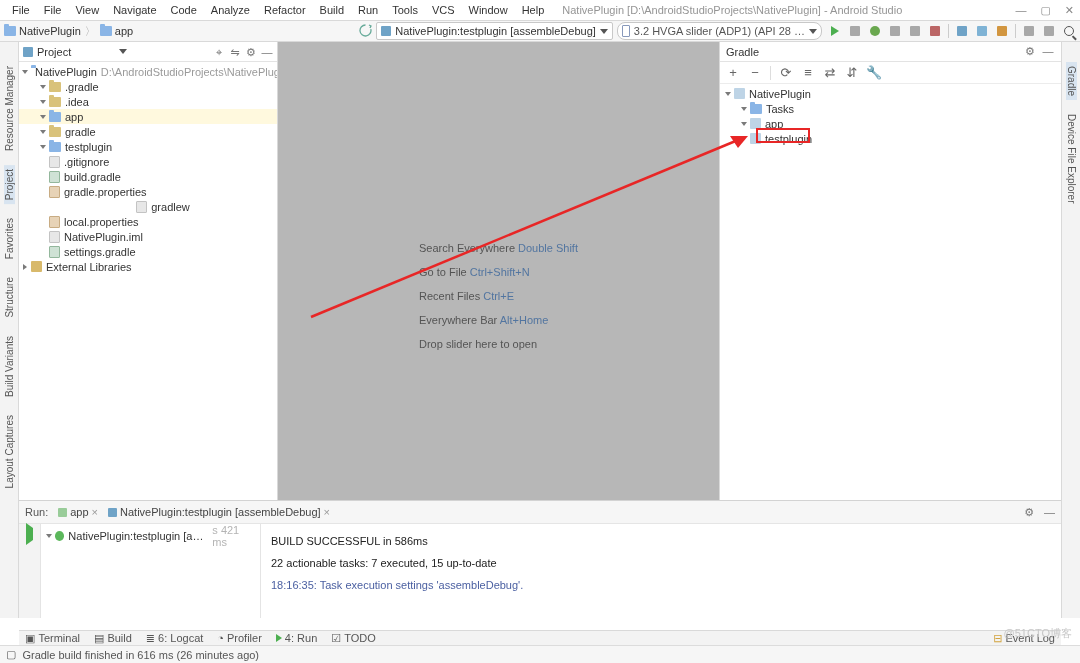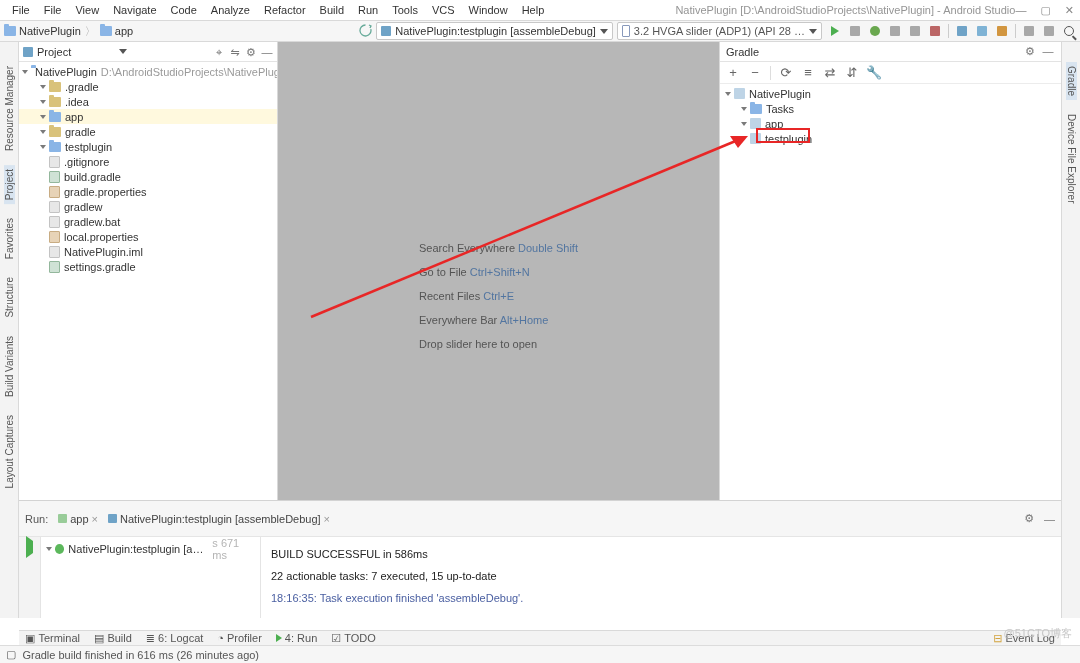--- a/index.html
+++ b/index.html
@@ -2,34 +2,34 @@
 <html><head>
 <meta charset="utf-8">
 <style>
 * { margin: 0; padding: 0; box-sizing: border-box; font-family: "Segoe UI", Arial, sans-serif; font-size: 11px; }
 body { background: #fff; width: 1080px; height: 663px; position: relative; overflow: hidden; color: #333; }
 
 
 .titlebar { height: 20px; display: flex; align-items: center; padding: 0 6px; background: #fff; }
 .menu { display: flex; gap: 2px; }
 .menu span { padding: 2px 6px; cursor: pointer; }
-.titlepath { margin-left: 12px; color: #959595; flex: 1; text-align: right; }
+.titlepath { margin-left: 12px; color: #959595; flex: 1; }
 .winctrls { display: flex; gap: 14px; color: #888; }
 .winctrls span { cursor: pointer; }
 
 
 .row2 { height: 22px; display: flex; align-items: center; border-top: 1px solid #d9d9d9; border-bottom: 1px solid #d9d9d9; background: #f6f6f6; padding: 0 4px; }
 .nav { display: flex; align-items: center; gap: 4px; flex: 1; }
 .nav .seg { display: flex; align-items: center; gap: 3px; color: #333; }
 .nav .sep { color: #aaa; }
 .icon-folder { width: 12px; height: 10px; background: #8ab5e6; border-radius: 1px; display: inline-block; position: relative; }
 .icon-folder::before { content: ""; position: absolute; top: -2px; left: 0; width: 5px; height: 3px; background: #8ab5e6; border-radius: 1px 1px 0 0; }
 .run-combo { height: 18px; border: 1px solid #c8c8c8; border-radius: 2px; background: #fff; display: flex; align-items: center; padding: 0 4px; gap: 4px; min-width: 180px; }
 .chev-down { width: 0; height: 0; border-left: 4px solid transparent; border-right: 4px solid transparent; border-top: 5px solid #555; }
-.device-combo { height: 18px; border: 1px solid #c8c8c8; border-radius: 2px; background: #fff; display: flex; align-items: center; padding: 0 4px; gap: 4px; }
+.device-combo { height: 18px; border: 1px solid #c8c8c8; border-radius: 8px; background: #fff; display: flex; align-items: center; padding: 0 4px; gap: 4px; }
 .ico-phone { width: 8px; height: 12px; border: 1px solid #89b; border-radius: 1px; }
 .tb-icons { display: flex; gap: 6px; align-items: center; margin-left: 6px; }
 .tb-icons .ic { width: 14px; height: 14px; display: flex; align-items: center; justify-content: center; cursor: pointer; }
 .play { width: 0; height: 0; border-top: 5px solid transparent; border-bottom: 5px solid transparent; border-left: 8px solid #4caf50; }
 .bug { width: 10px; height: 10px; background: #6aa84f; border-radius: 50%; }
 .sqicon { width: 10px; height: 10px; background: #6fa3c7; border-radius: 1px; }
 .sq-gray { width: 10px; height: 10px; background: #a8a8a8; border-radius: 1px; }
 .sq-orange { width: 10px; height: 10px; background: #d29640; border-radius: 1px; }
 .mag { width: 10px; height: 10px; border: 1.5px solid #555; border-radius: 50%; position: relative; }
 .mag::after { content: ""; position: absolute; right: -4px; bottom: -3px; width: 5px; height: 1.5px; background: #555; transform: rotate(45deg); }
@@ -78,21 +78,21 @@
 .grow { display: flex; align-items: center; gap: 4px; height: 15px; cursor: pointer; }
 .grow .label { white-space: nowrap; }
 .ic-gradle-proj { width: 11px; height: 11px; background: #bed4e6; border-radius: 1px; }
 .hl-box { position: absolute; border: 2px solid #e82626; pointer-events: none; }
 
 
 .red-arrow-svg { position: absolute; pointer-events: none; }
 
 
 .runwin { position: absolute; left: 19px; right: 19px; bottom: 45px; height: 118px; background: #fff; border-top: 1px solid #d3d3d3; display: flex; flex-direction: column; }
-.run-tabs { height: 36px; display: flex; align-items: center; padding: 0 6px; gap: 10px; border-bottom: 1px solid #e5e5e5; background: #f6f6f6; }
+.run-tabs { height: 23px; display: flex; align-items: center; padding: 0 6px; gap: 10px; border-bottom: 1px solid #e5e5e5; background: #f6f6f6; }
 .run-tabs .lbl { color: #555; }
 .run-tabs .tab { display: flex; align-items: center; gap: 3px; color: #444; cursor: pointer; }
 .run-tabs .tab .x { color: #999; }
 .run-tabs .spacer { flex: 1; }
 .run-body { flex: 1; display: flex; }
 .run-side { width: 22px; background: #f3f3f3; border-right: 1px solid #e4e4e4; display: flex; flex-direction: column; align-items: center; padding-top: 4px; gap: 6px; }
 .run-side .play2 { width: 0; height: 0; border-top: 5px solid transparent; border-bottom: 5px solid transparent; border-left: 7px solid #4caf50; }
 .run-side .stop { width: 9px; height: 9px; background: #bbb; }
 .run-tree { width: 220px; border-right: 1px solid #e4e4e4; padding: 4px 6px; }
 .run-tree .row { display: flex; align-items: center; gap: 4px; height: 15px; }
@@ -268,46 +268,46 @@
           <div class="tree-row" style="padding-left: 22px;">
             <span class="arrw none"></span>
             <span class="ic-file gradle"></span>
             <span class="label">build.gradle</span>
           </div>
           <div class="tree-row" style="padding-left: 22px;">
             <span class="arrw none"></span>
             <span class="ic-file prop"></span>
             <span class="label">gradle.properties</span>
           </div>
-          <div class="tree-row" style="padding-left: 22px;">
+          <div class="tree-row" style="padding-left: 22px; justify-content: center;">
             <span class="arrw none"></span>
             <span class="ic-file"></span>
             <span class="label">gradlew</span>
           </div>
           <div class="tree-row" style="padding-left: 22px;">
             <span class="arrw none"></span>
-            <span class="ic-file"></span>
-            <span class="label">gradlew.bat</span>
-          </div>
-          <div class="tree-row" style="padding-left: 22px;">
-            <span class="arrw none"></span>
             <span class="ic-file prop"></span>
             <span class="label">local.properties</span>
           </div>
           <div class="tree-row" style="padding-left: 22px;">
             <span class="arrw none"></span>
             <span class="ic-file"></span>
             <span class="label">NativePlugin.iml</span>
           </div>
           <div class="tree-row" style="padding-left: 22px;">
             <span class="arrw none"></span>
             <span class="ic-file gradle"></span>
             <span class="label">settings.gradle</span>
           </div>
         </div>
+      <div class="tree-row" style="padding-left:4px;">
+        <span class="arrw"></span>
+        <span class="ic-lib"></span>
+        <span class="label">External Libraries</span>
+      </div>
     </div>
   </div>
 
   <div class="editor-empty">
     <div class="hints">
       <div><span>Search Everywhere </span><span class="sc">Double Shift</span></div>
       <div><span>Go to File </span><span class="sc">Ctrl+Shift+N</span></div>
       <div><span>Recent Files </span><span class="sc">Ctrl+E</span></div>
       <div><span>Everywhere Bar </span><span class="sc">Alt+Home</span></div>
       <div>Drop slider here to open</div>
@@ -385,27 +385,27 @@
   <div class="run-body">
     <div class="run-side">
       <span><span class="play2"></span></span>
       <span><span class="stop"></span></span>
     </div>
     <div class="run-tree">
       <div class="row">
         <span class="arrw open"></span>
         <span class="chk"></span>
         <span style="white-space:nowrap;overflow:hidden;text-overflow:ellipsis;max-width:140px;">NativePlugin:testplugin [assembleDebug]:</span>
-        <span class="dim">s 671 ms</span>
+        <span class="dim">s 421 ms</span>
       </div>
     </div>
     <div class="run-out">
       <div class="ln">BUILD SUCCESSFUL in 586ms</div>
       <div class="ln">22 actionable tasks: 7 executed, 15 up-to-date</div>
-      <div class="ln info">18:16:35: Task execution finished 'assembleDebug'.</div>
+      <div class="ln info">18:16:35: Task execution settings 'assembleDebug'.</div>
     </div>
   </div>
 </div>
 
 <div class="bottom-tabs">
   <span class="bt">
       <span>▣</span>
       <span>Terminal</span>
     </span>
   <span class="bt">

